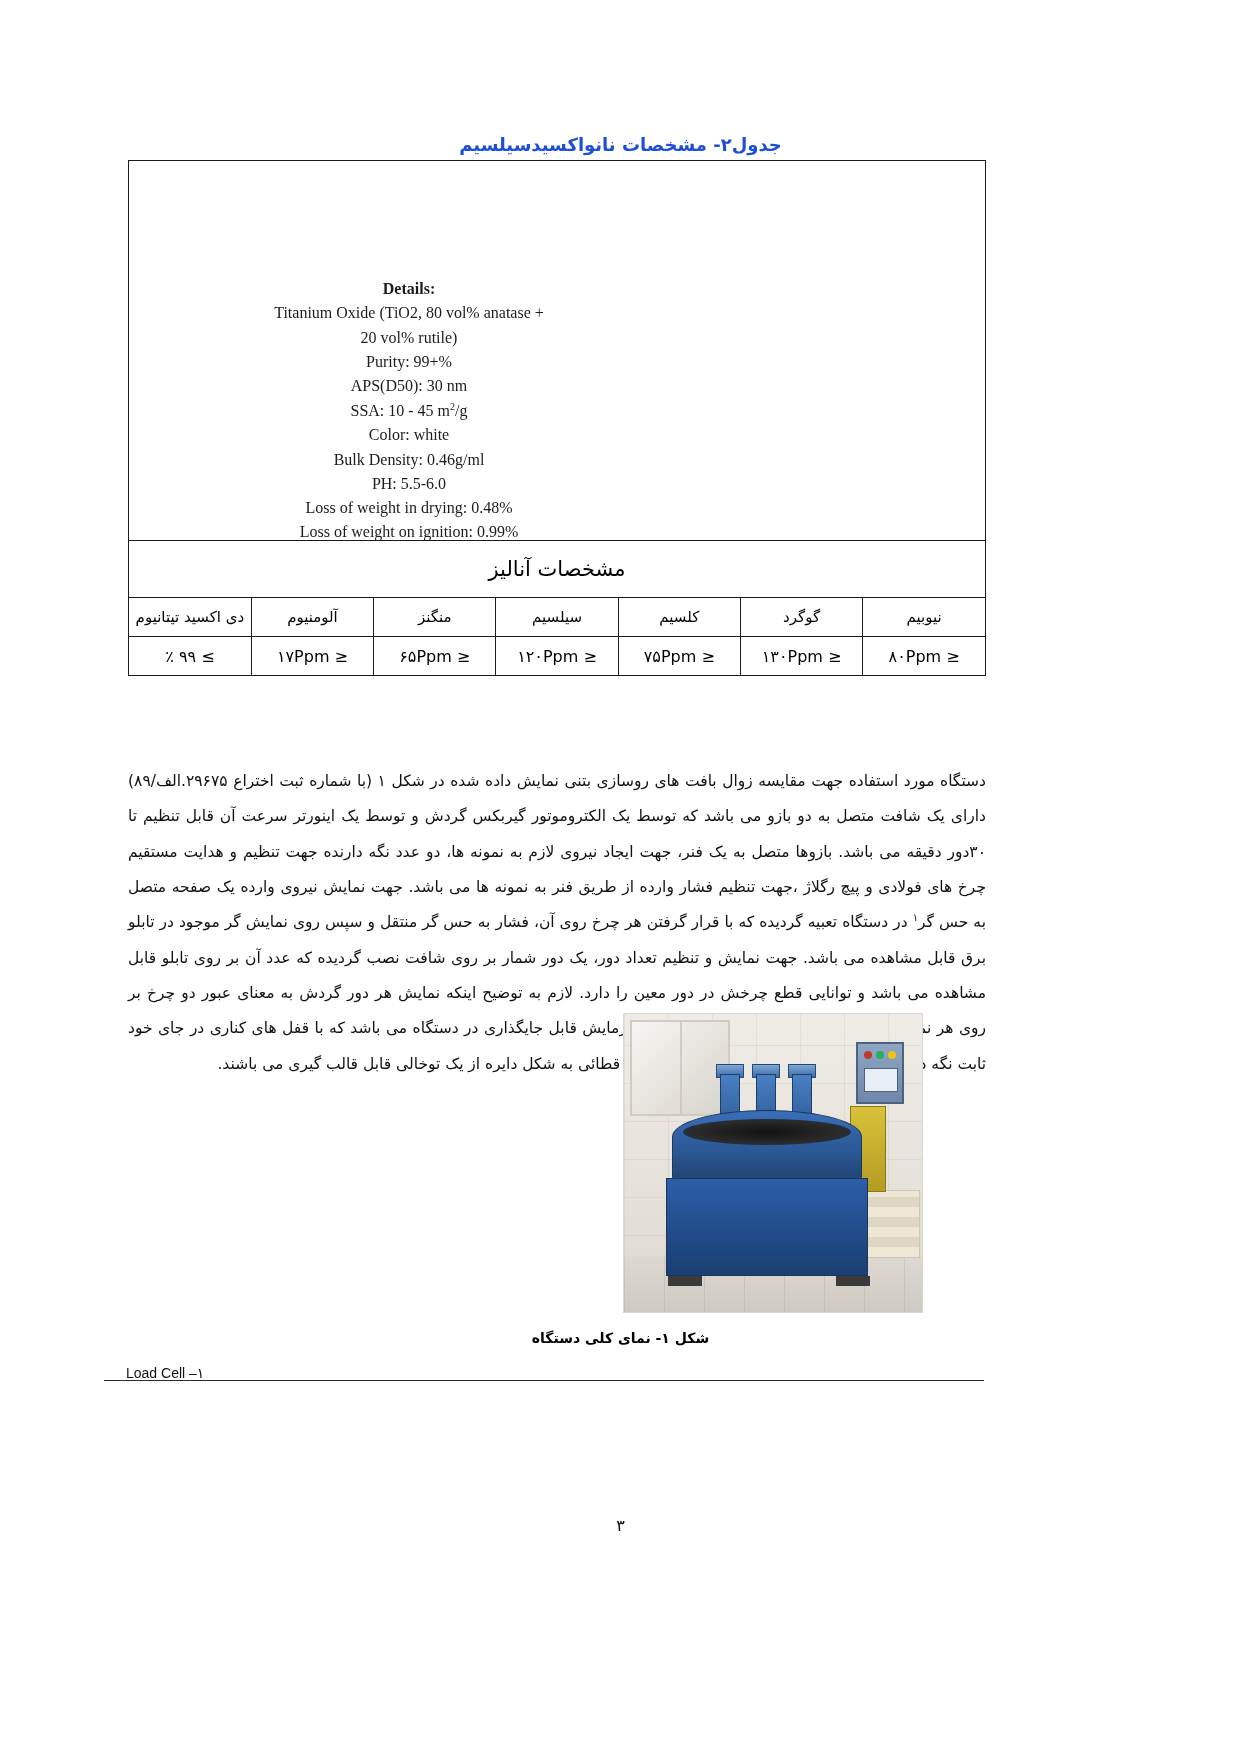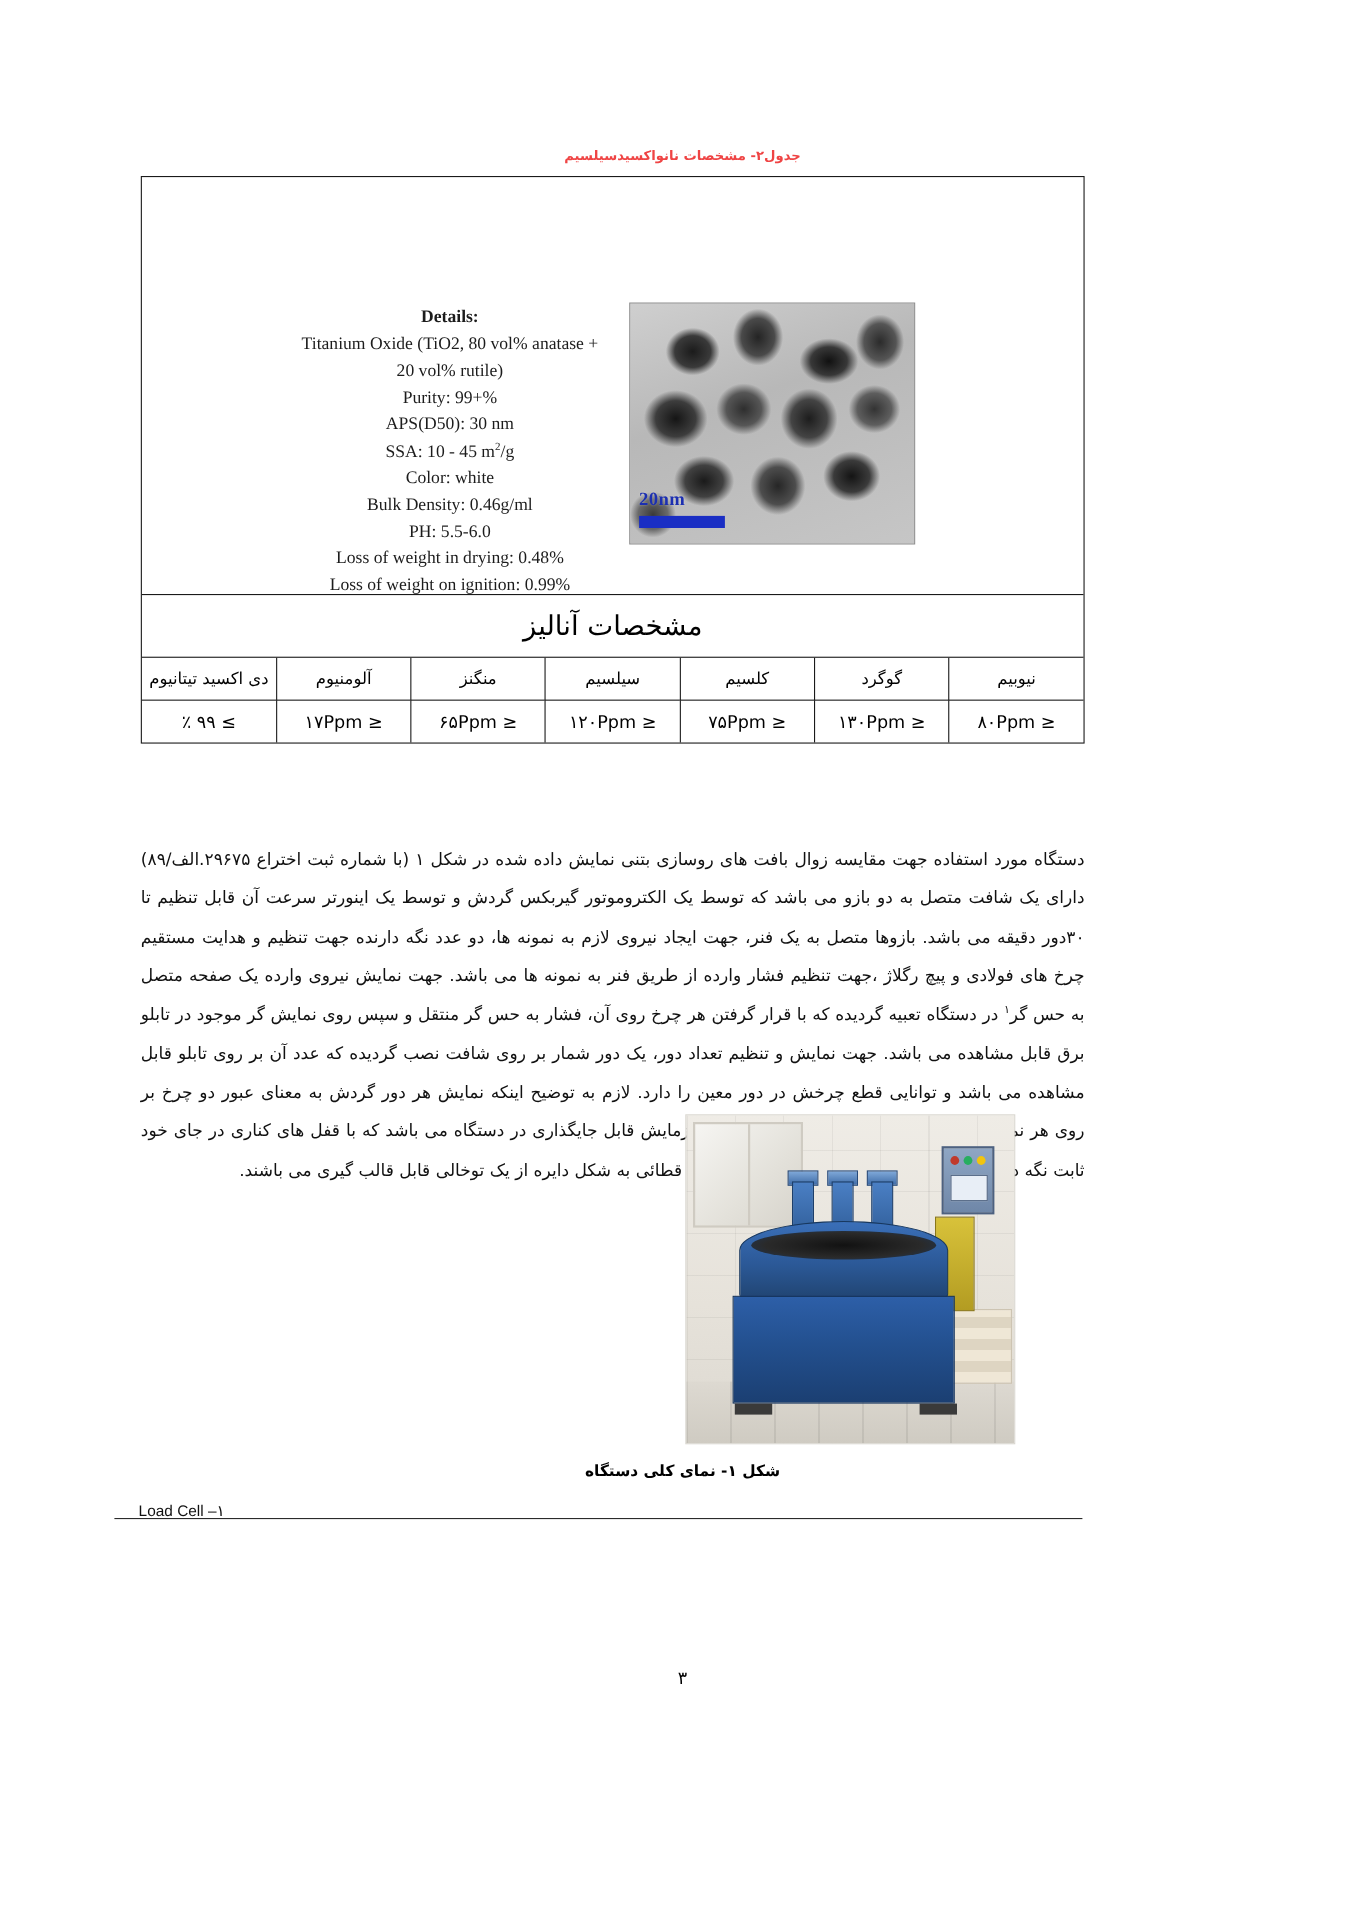--- a/index.html
+++ b/index.html
@@ -18,23 +18,23 @@
   }
 
   
   .table-caption {
     position: absolute;
     top: 134px;
     left: 0;
     width: 1241px;
     text-align: center;
     font-family: "DejaVu Sans", sans-serif;
-    font-size: 12px;
+    font-size: 18px;
     font-weight: bold;
-    color: #ef4444;
+    color: #1d4ed8;
     direction: rtl;
   }
 
   
   .spec-box {
     position: absolute;
     top: 160px;
     left: 128px;
     width: 858px;
     border: 1.5px solid #1a1a1a;
@@ -124,21 +124,21 @@
     height: 11px;
     background: #1a2ec4;
   }
 
   
   .analysis-title {
     height: 56px;
     line-height: 56px;
     text-align: center;
     font-family: "DejaVu Sans", sans-serif;
-    font-size: 25px;
+    font-size: 21px;
     color: #000;
     border-bottom: 1.5px solid #1a1a1a;
     direction: rtl;
   }
 
   
   table.analysis {
     width: 100%;
     border-collapse: collapse;
     direction: rtl;
@@ -354,24 +354,20 @@
         <div>Purity: 99+%</div>
         <div>APS(D50): 30 nm</div>
         <div><span>SSA: 10 - 45 m</span><sup>2</sup><span>/g</span></div>
         <div>Color: white</div>
         <div>Bulk Density: 0.46g/ml</div>
         <div>PH: 5.5-6.0</div>
         <div>Loss of weight in drying: 0.48%</div>
         <div>Loss of weight on ignition: 0.99%</div>
       </div>
 
-      <div class="tem">
-        <div class="tem-scalebar-label">20nm</div>
-        <div class="tem-scalebar"></div>
-      </div>
 
     </div>
 
     <div class="analysis-title">مشخصات آنالیز</div>
 
     <table class="analysis">
       <tbody>
           <tr>
         <th>نیوبیم</th>
         <th>گوگرد</th>

